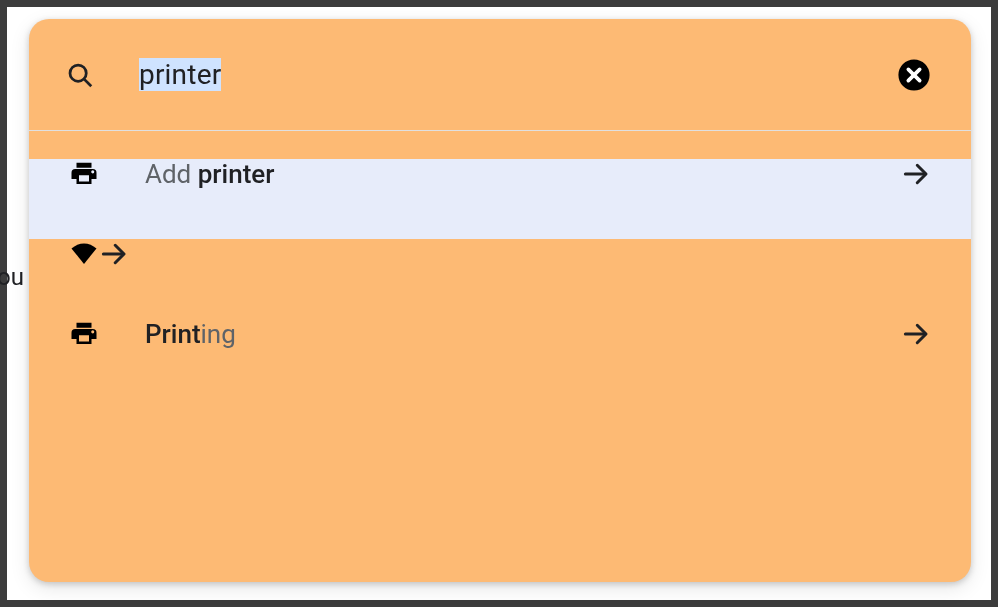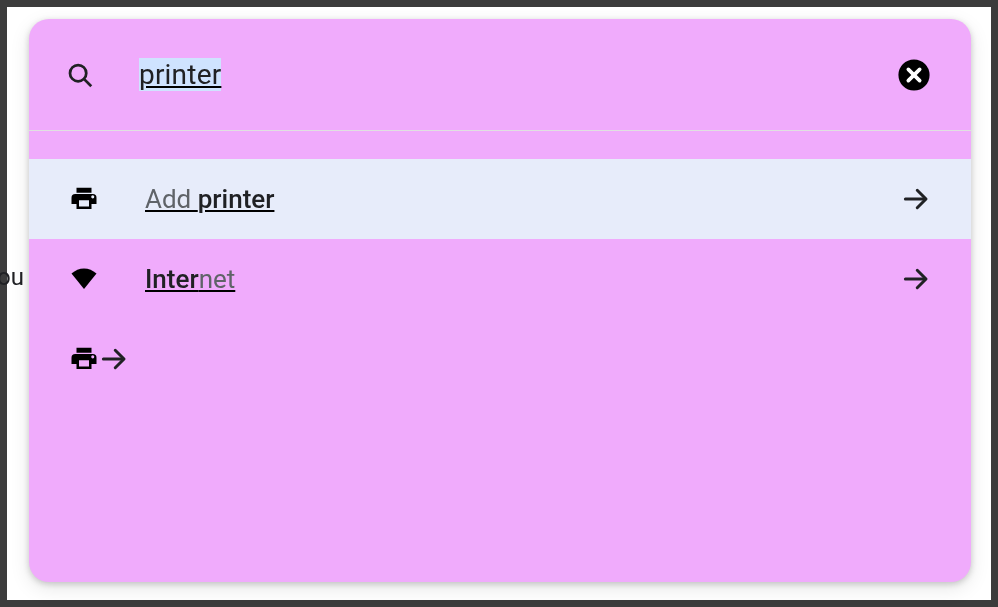--- a/index.html
+++ b/index.html
@@ -25,26 +25,25 @@
       font-size: 24px;
       color: #202124;
       z-index: 0;
     }
     .card {
       position: absolute;
       left: 22px;
       top: 12px;
       right: 20px;
       bottom: 18px;
-      background: #f0abfc;
+      background: #fdba74;
       border-radius: 20px;
       box-shadow: 0 2px 6px rgba(0,0,0,0.18), 0 6px 20px rgba(0,0,0,0.10);
       z-index: 1;
       overflow: hidden;
-      text-decoration: underline;
     }
     .search-row {
       display: flex;
       align-items: center;
       height: 112px;
       padding: 0 40px 0 36px;
       border-bottom: 1px solid #e0e0e0;
       gap: 44px;
     }
     .search-icon { width: 30px; height: 30px; color: #202124; flex: none; }
@@ -58,21 +57,21 @@
     .clear-btn {
       width: 34px; height: 34px; flex: none;
       display: flex; align-items: center; justify-content: center;
       cursor: pointer;
     }
     .clear-btn svg { width: 34px; height: 34px; color: #000; }
     .spacer { height: 28px; }
     .results { }
     .row {
       display: flex;
-      align-items: center;
+      align-items: flex-start;
       height: 80px;
       padding: 0 40px 0 40px;
       cursor: pointer;
     }
     .row.hl { background: #e7ecfa; }
     .row-icon {
       width: 30px; height: 30px; flex: none;
       display: flex; align-items: center; justify-content: center;
       color: #000;
     }
@@ -129,32 +128,32 @@
               <line x1="3.5" y1="12" x2="19" y2="12"></line>
               <polyline points="13 5 20 12 13 19"></polyline>
             </svg></span>
         </div>
         <div class="row">
           <span class="row-icon">
             <svg viewBox="0 0 24 24" fill="currentColor">
               <path d="M12 20 L2 7.5 C5 5 8.3 3.5 12 3.5 S19 5 22 7.5 Z"></path>
             </svg>
           </span>
-          <span class="row-label"><b>Inter</b>net</span>
           <span class="arrow"><svg viewBox="0 0 24 24" fill="none" stroke="currentColor" stroke-width="2.4" stroke-linecap="round" stroke-linejoin="round">
               <line x1="3.5" y1="12" x2="19" y2="12"></line>
               <polyline points="13 5 20 12 13 19"></polyline>
             </svg></span>
         </div>
         <div class="row">
           <span class="row-icon">
             <svg viewBox="0 0 24 24" fill="currentColor">
               <path d="M18 3H6v4h12V3zM19 8H5a3 3 0 0 0-3 3v5h4v4h12v-4h4v-5a3 3 0 0 0-3-3zm-3 10H8v-5h8v5zm3-6.5a1.25 1.25 0 1 1 0-2.5 1.25 1.25 0 0 1 0 2.5z"></path>
             </svg>
           </span>
+          <span class="row-label"><b>Print</b>ing</span>
           <span class="arrow"><svg viewBox="0 0 24 24" fill="none" stroke="currentColor" stroke-width="2.4" stroke-linecap="round" stroke-linejoin="round">
               <line x1="3.5" y1="12" x2="19" y2="12"></line>
               <polyline points="13 5 20 12 13 19"></polyline>
             </svg></span>
         </div>
       </div>
 
   </div>
 </div>
 

